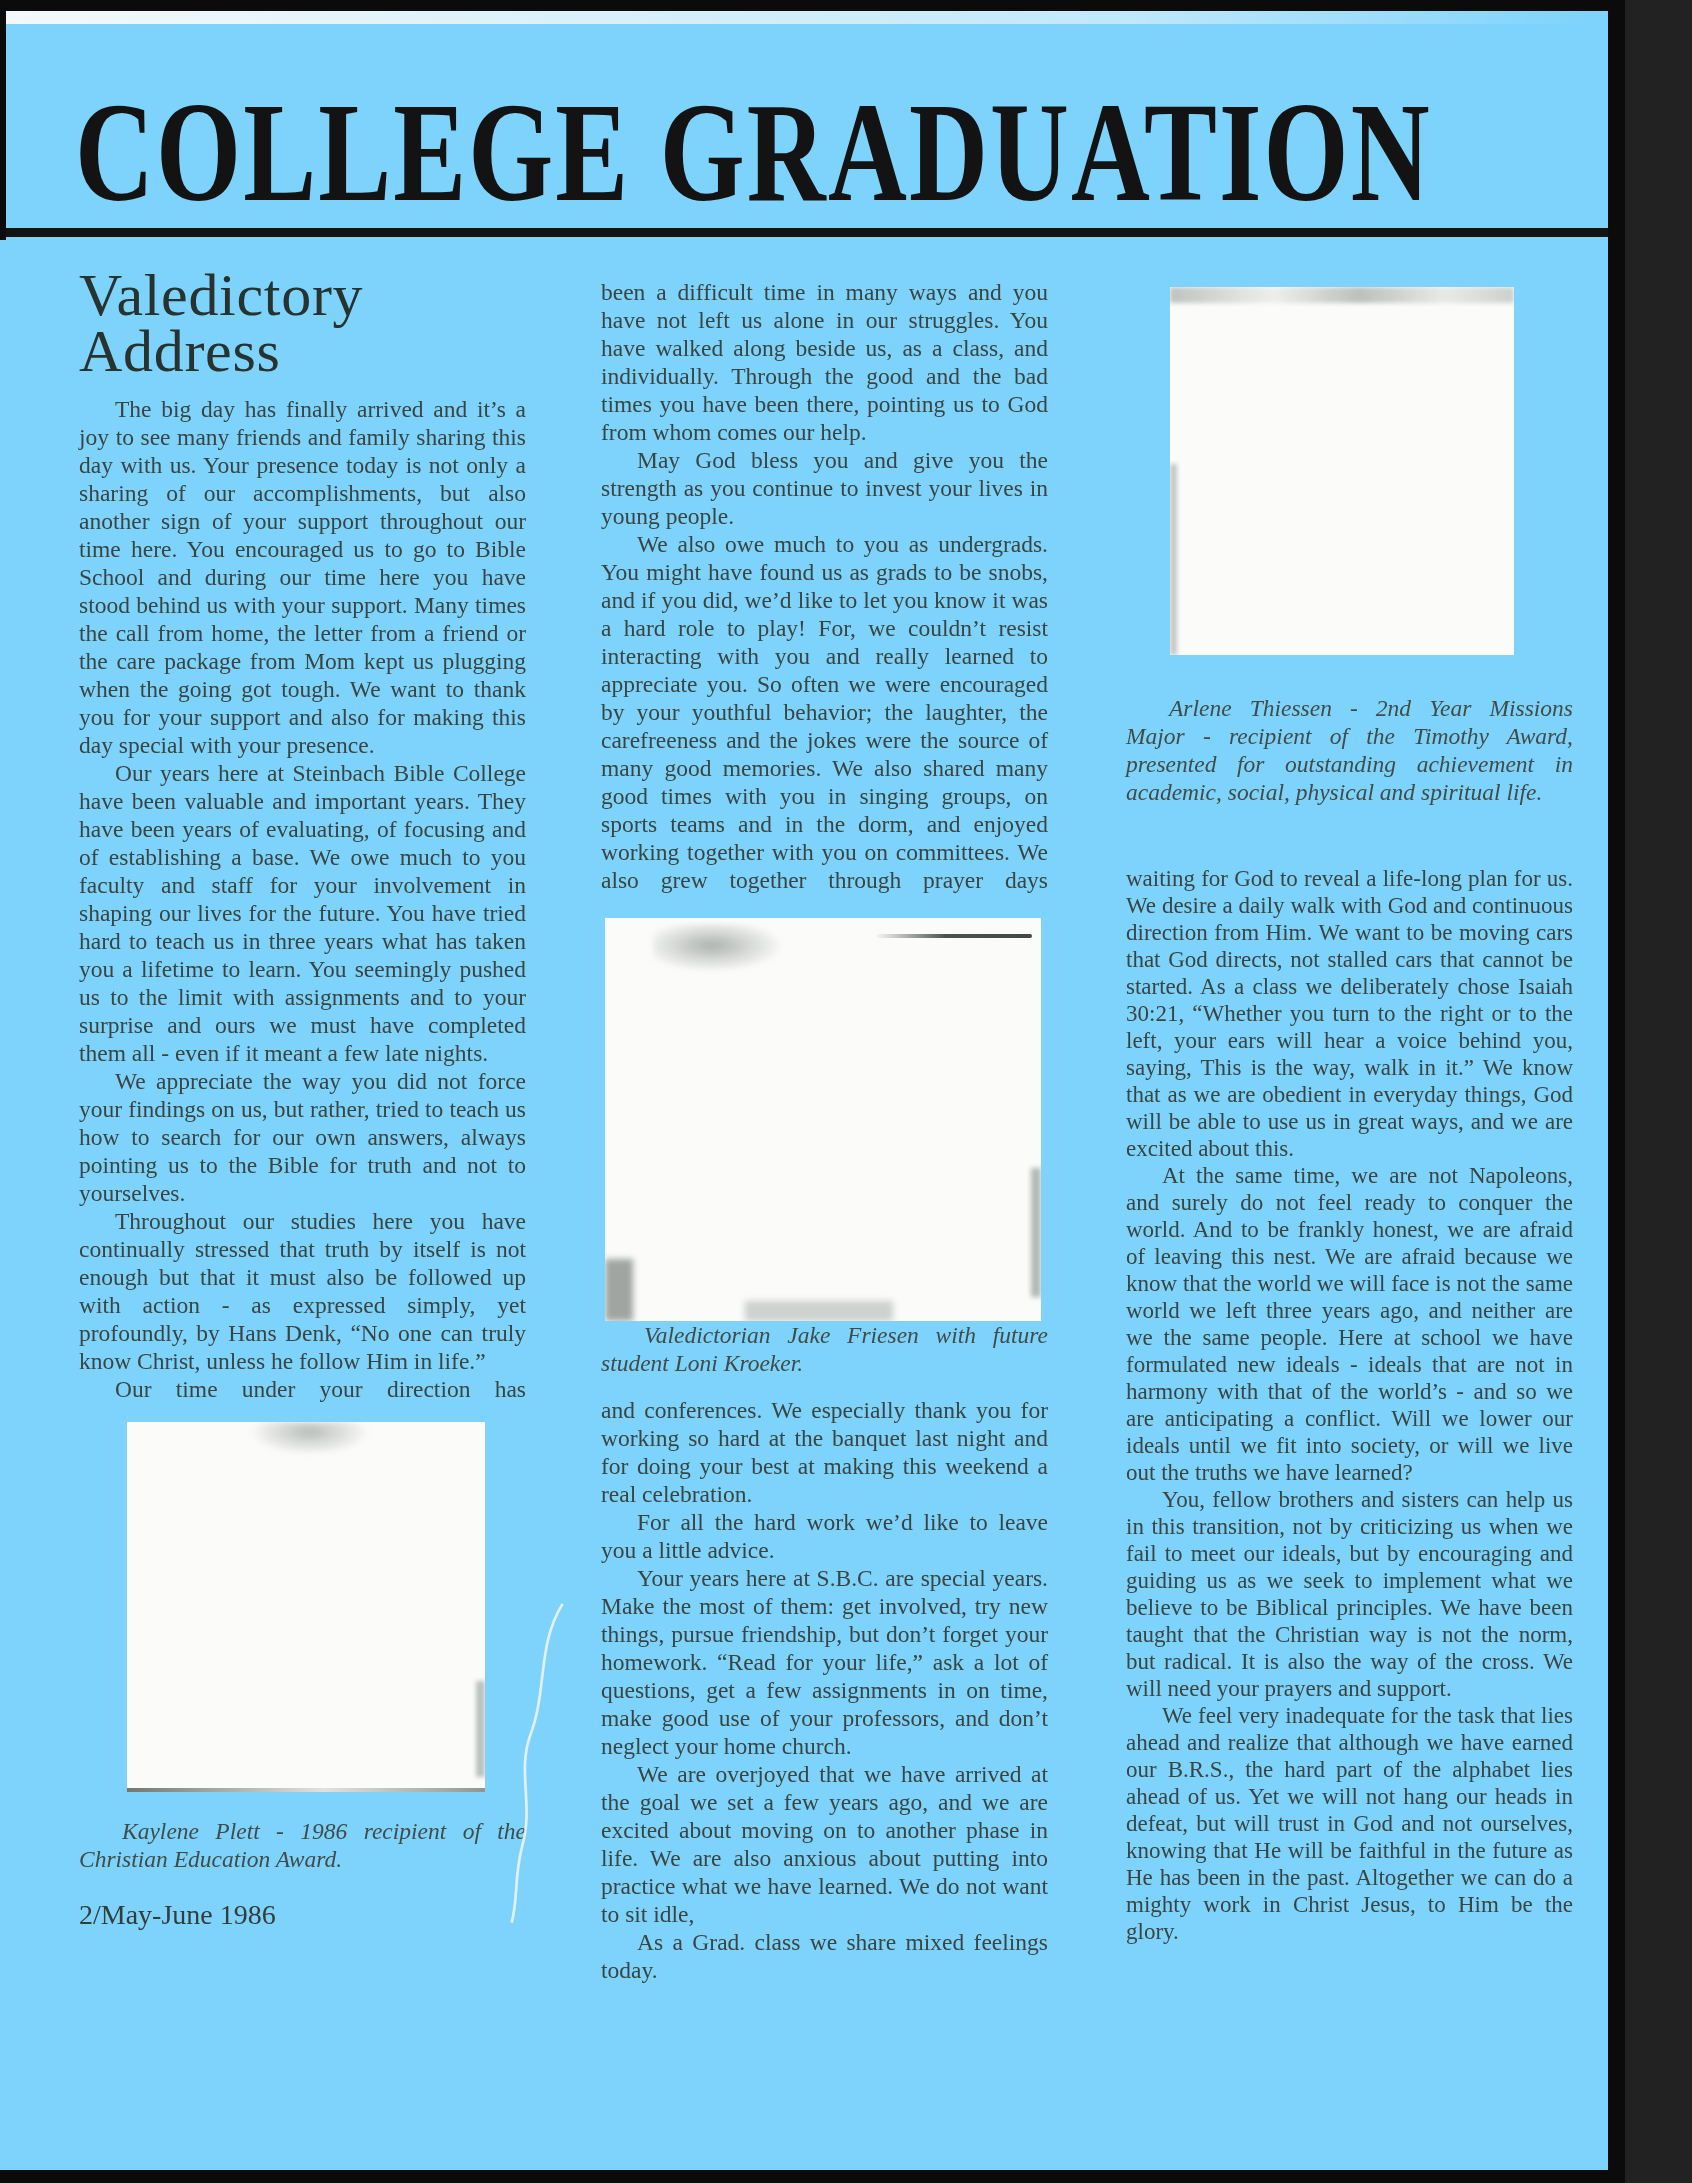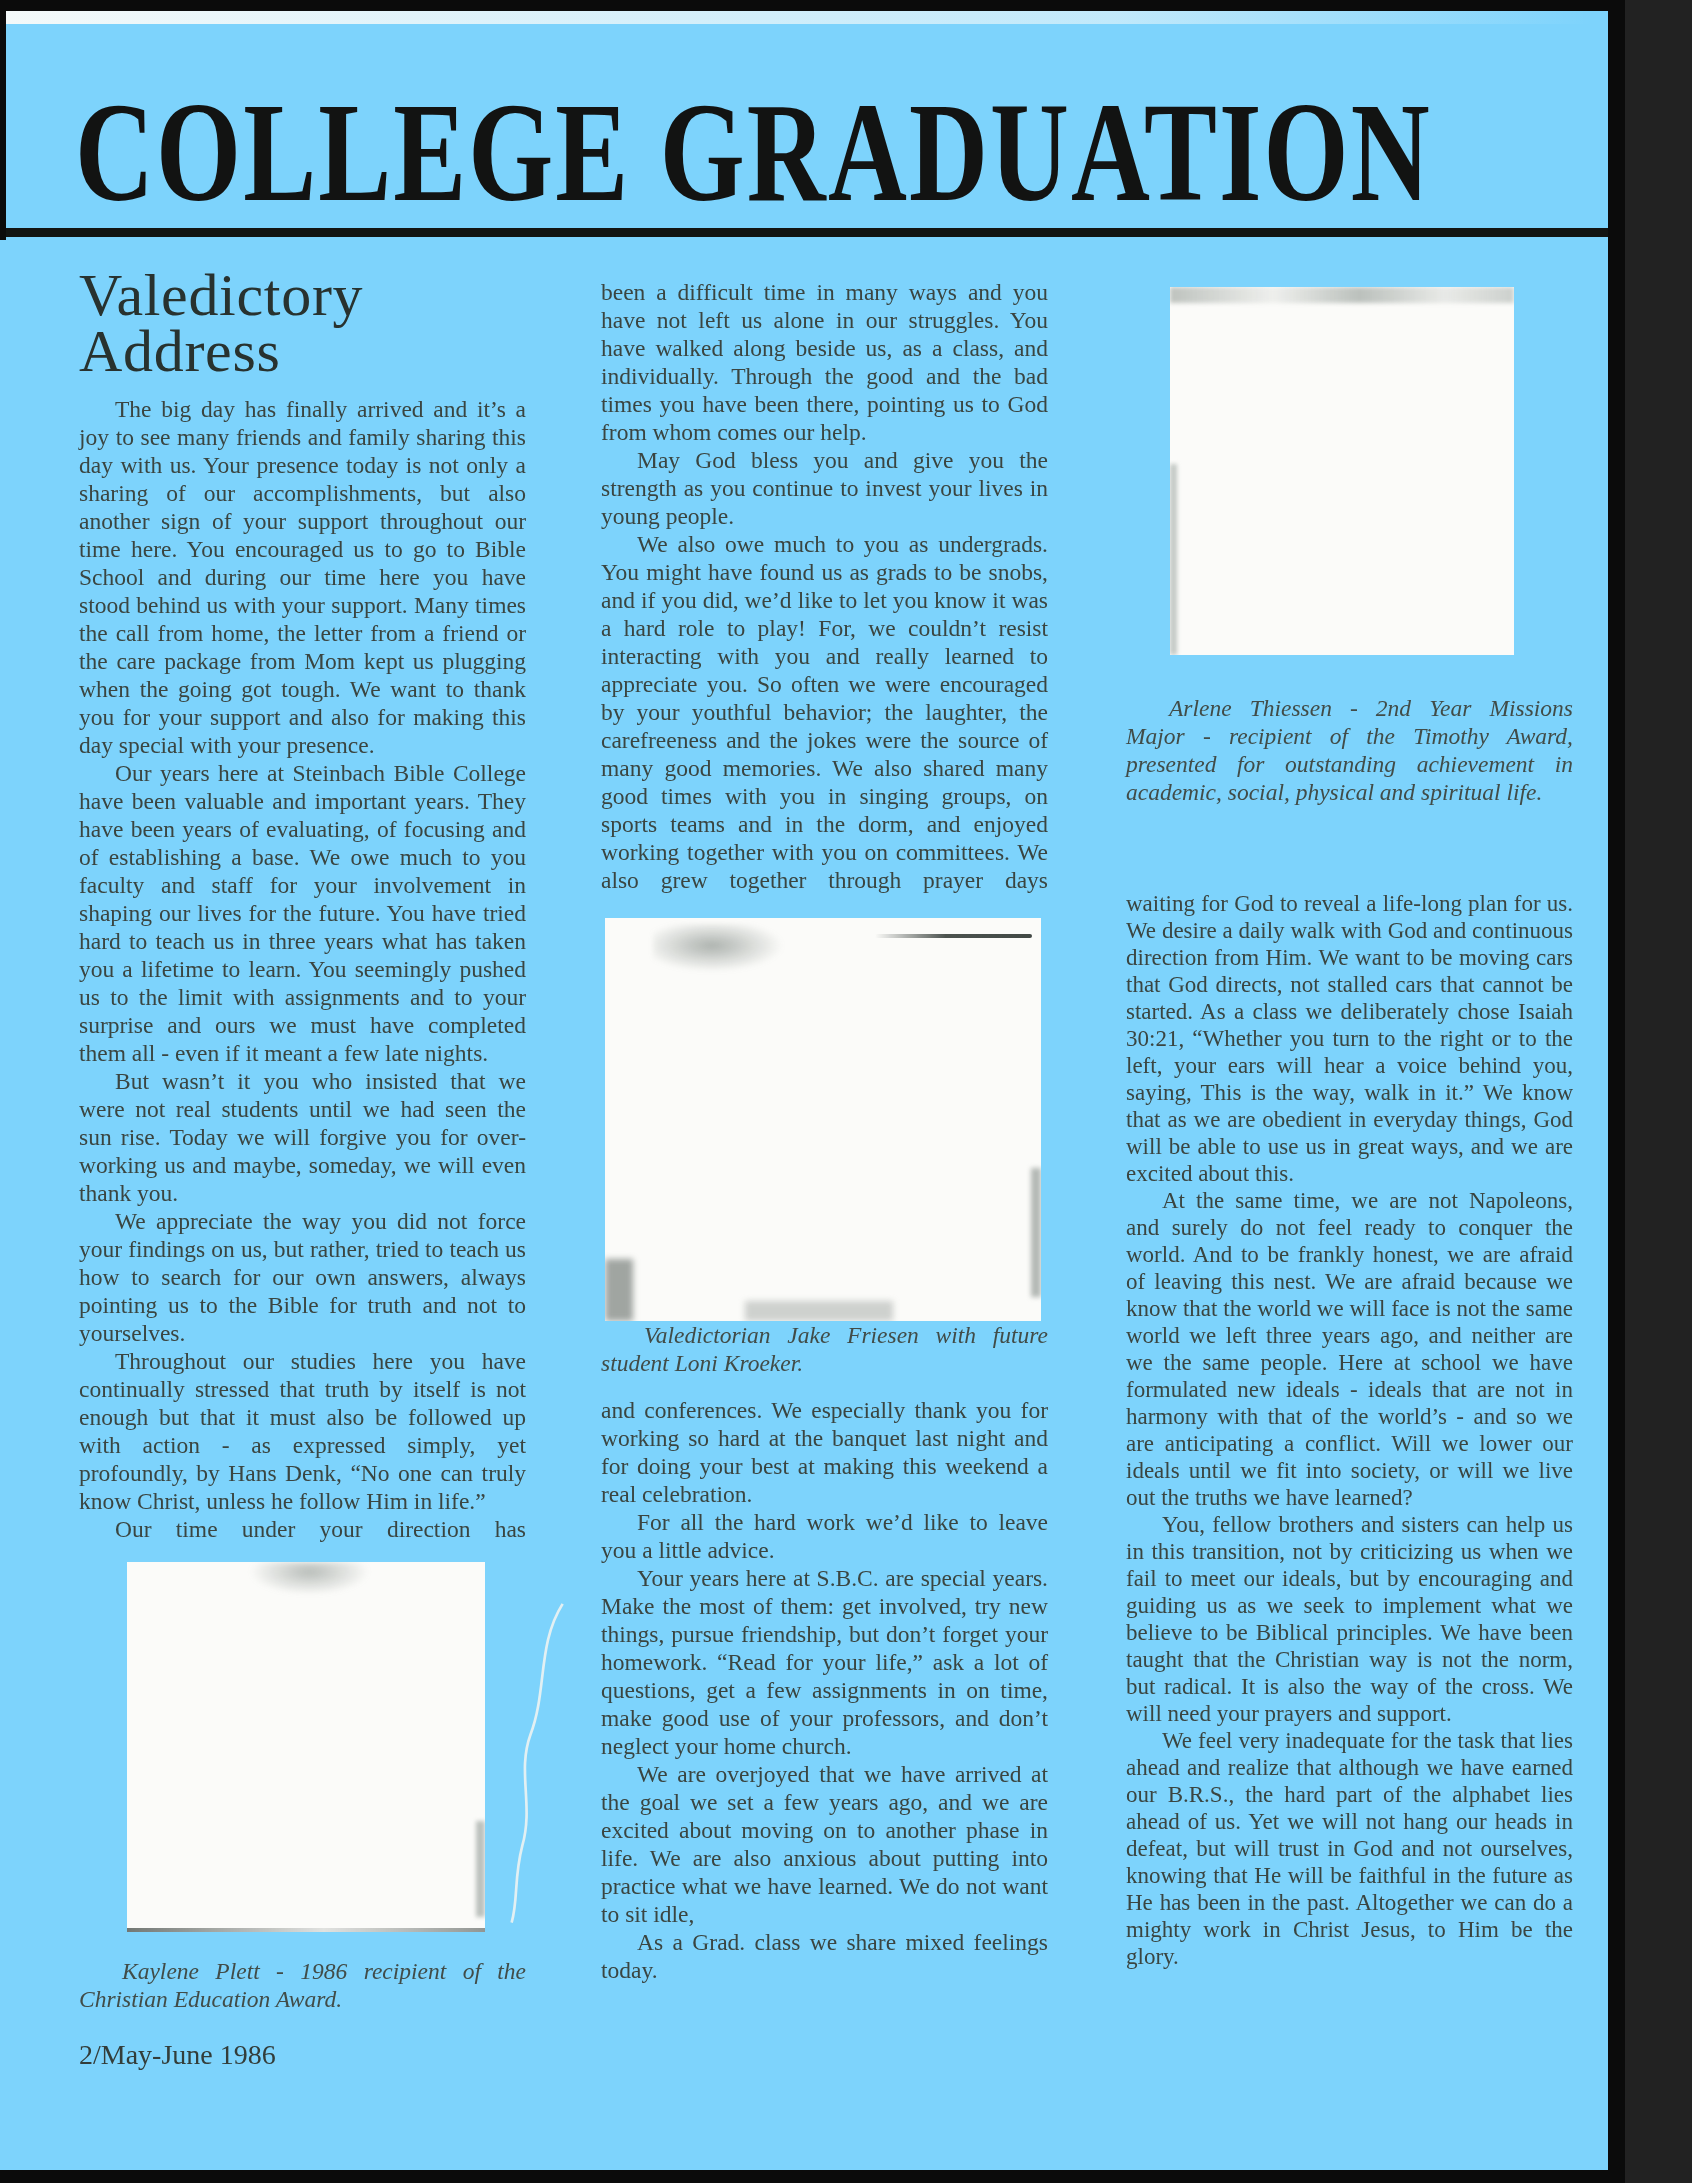--- a/index.html
+++ b/index.html
@@ -42,21 +42,21 @@
   
   .photo{position:relative;background:#fbfbf9;overflow:hidden;}
   .photo .art{position:absolute;}
   #photo-kaylene{width:358px;height:370px;margin:19px 0 0 48px;}
   #photo-jake{width:436px;height:403px;margin:24px 0 0 4px;}
   #photo-arlene{width:344px;height:368px;margin:1.3px 0 0 44px;}
   #caption-kaylene{margin-top:25px;}
   #caption-jake{}
   #caption-arlene{margin-top:39px;}
   #col2 .block-b{margin-top:19px;}
-  #col3 .body-text{margin-top:84px;}
+  #col3 .body-text{margin-top:59px;}
 
   
   .smudge-head{left:11%;top:1.5%;width:30%;height:12%;filter:blur(2.7px);
         background:radial-gradient(ellipse at 45% 45%,rgba(110,120,114,.55),rgba(110,120,114,0) 70%);}
   .line-topright{right:2%;top:4%;width:36%;height:3.4px;border-radius:2px;filter:blur(0.7px);
         background:linear-gradient(90deg,rgba(45,53,49,0),rgba(45,53,49,.85) 45%,rgba(45,53,49,.9));}
   .blob-bottomleft{left:0;bottom:0;width:28px;height:62px;filter:blur(3.4px);background:rgba(70,80,74,.5);}
   .streak-rightbottom{right:0;bottom:6%;width:10px;height:32%;filter:blur(2.7px);background:rgba(120,130,124,.55);}
   .smudge-bottomcenter{left:32%;bottom:0;width:34%;height:5%;filter:blur(3.4px);background:rgba(150,158,152,.45);}
   .dashes-top{left:0;top:0;width:100%;height:16px;filter:blur(2px);
@@ -74,21 +74,20 @@
 <div class="page">
 
   <h1 class="masthead">COLLEGE GRADUATION</h1>
   <div class="masthead-rule"></div>
 
   <section class="col" id="col1">
     <h2 class="article-heading">Valedictory Address</h2>
     <div class="body-text block-last-cont">
         <p>The big day has finally arrived and it’s a joy to see many friends and family sharing this day with us. Your presence today is not only a sharing of our accomplishments, but also another sign of your support throughout our time here. You encouraged us to go to Bible School and during our time here you have stood behind us with your support. Many times the call from home, the letter from a friend or the care package from Mom kept us plugging when the going got tough. We want to thank you for your support and also for making this day special with your presence.</p>
         <p>Our years here at Steinbach Bible College have been valuable and important years. They have been years of evaluating, of focusing and of establishing a base. We owe much to you faculty and staff for your involvement in shaping our lives for the future. You have tried hard to teach us in three years what has taken you a lifetime to learn. You seemingly pushed us to the limit with assignments and to your surprise and ours we must have completed them all - even if it meant a few late nights.</p>
-        <p>But wasn’t it you who insisted that we were not real students until we had seen the sun rise. Today we will forgive you for over-working us and maybe, someday, we will even thank you.</p>
         <p>We appreciate the way you did not force your findings on us, but rather, tried to teach us how to search for our own answers, always pointing us to the Bible for truth and not to yourselves.</p>
         <p>Throughout our studies here you have continually stressed that truth by itself is not enough but that it must also be followed up with action - as expressed simply, yet profoundly, by Hans Denk, “No one can truly know Christ, unless he follow Him in life.”</p>
         <p>Our time under your direction has</p>
       </div>
     <figure class="photo" id="photo-kaylene">
       <div class="art smudge-hair"></div>
       <div class="art line-bottom"></div>
       <div class="art mark-rightlow"></div>
     </figure>
     <figcaption class="caption" id="caption-kaylene">Kaylene Plett - 1986 recipient of the Christian Education Award.</figcaption>

